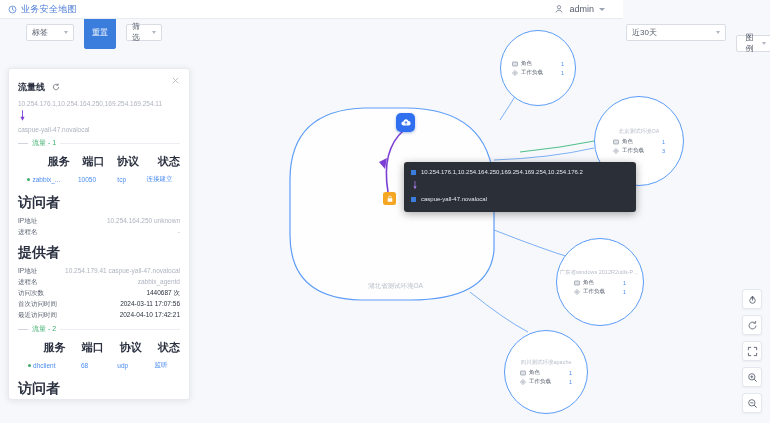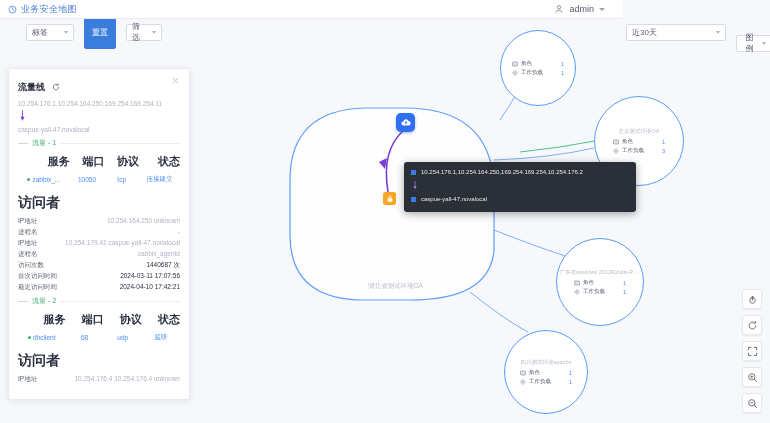--- a/index.html
+++ b/index.html
@@ -470,20 +470,21 @@
       <div class="sec-title">访问者</div>
       <div class="kv">
         <span class="k">IP地址</span>
         <span class="v">10.254.164.250 unknown</span>
       </div>
       <div class="kv">
         <span class="k">进程名</span>
         <span class="v">-</span>
       </div>
 
+      <div class="sec-title">提供者</div>
       <div class="kv">
         <span class="k">IP地址</span>
         <span class="v">10.254.179.41 caspue-yall-47.novalocal</span>
       </div>
       <div class="kv">
         <span class="k">进程名</span>
         <span class="v">zabbix_agentd</span>
       </div>
 
       <div class="kv">

